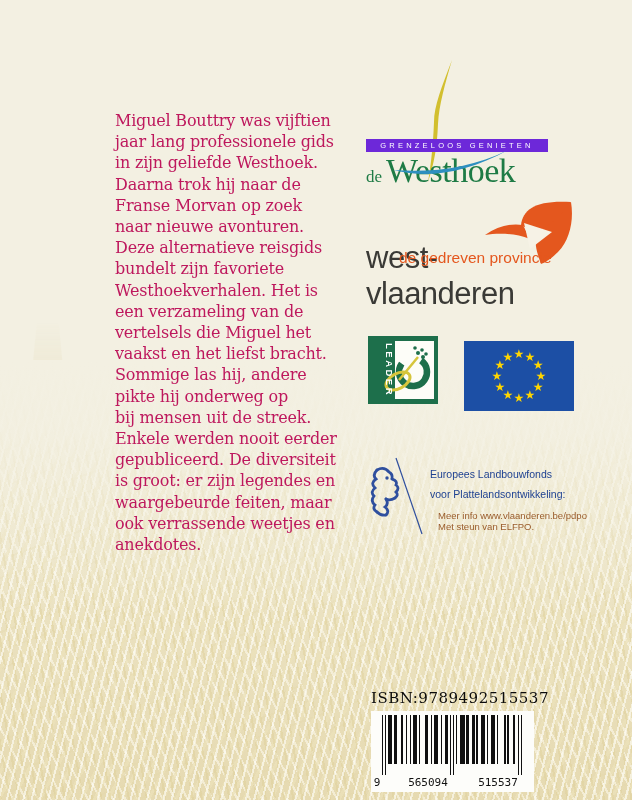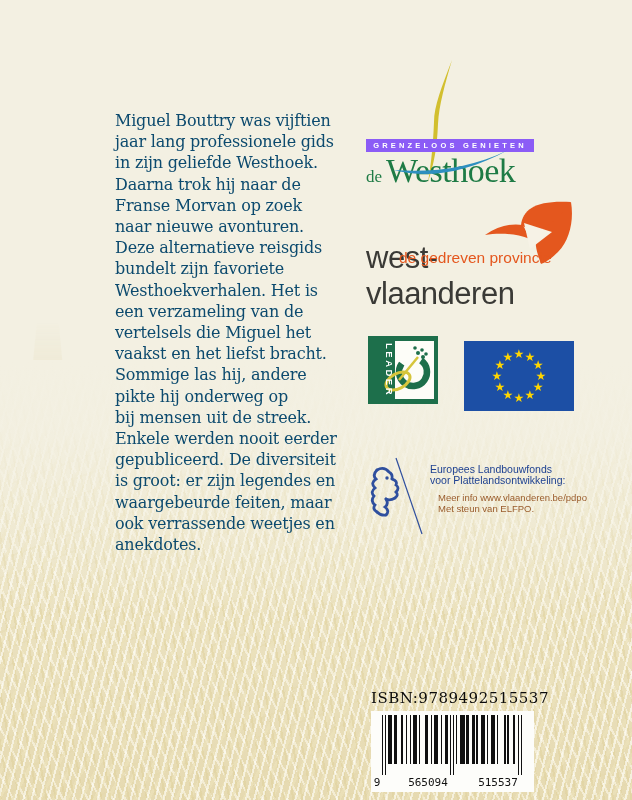--- a/index.html
+++ b/index.html
@@ -17,51 +17,51 @@
       repeating-linear-gradient(118deg,rgba(236,226,186,.7) 0 3px,rgba(236,226,186,0) 3px 12px),
       repeating-linear-gradient(62deg,rgba(250,246,230,.65) 0 2px,rgba(250,246,230,0) 2px 11px),
       repeating-linear-gradient(160deg,rgba(228,216,170,.35) 0 2px,rgba(228,216,170,0) 2px 17px),
       linear-gradient(180deg,#f0ebd3 0%,#ebe2c1 55%,#e6dab1 100%);}
   .straw::after{content:"";position:absolute;inset:0;
     background:linear-gradient(180deg,#f3f0e2 0%,rgba(243,240,226,.92) 16%,rgba(243,240,226,0) 58%);}
 
   
   .body-text{position:absolute;left:115px;top:110px;white-space:pre;
     font-family:"DejaVu Serif",serif;font-size:16px;line-height:21.2px;
-    color:#0c4a6e;letter-spacing:-.2px;}
+    color:#be185d;letter-spacing:-.2px;}
 
   
   .wh{position:absolute;left:366px;top:58px;width:200px;height:130px;}
   .wh-yellow{position:absolute;left:58px;top:2px;z-index:1;}
   .wh-line{position:absolute;left:0;top:94px;z-index:2;display:flex;align-items:baseline;gap:4px;
     font-family:"Liberation Serif",serif;color:#1e7b45;}
   .wh-de{font-size:17px;}
   .wh-name{font-size:34px;letter-spacing:-.5px;}
-  .wh-banner{position:absolute;left:0;top:81px;z-index:3;width:168px;height:13px;background:#8b5cf6;
-    color:#ffffff;font-size:7.5px;font-weight:bold;letter-spacing:3.2px;text-align:center;line-height:13px;}
+  .wh-banner{position:absolute;left:0;top:81px;z-index:3;width:182px;height:13px;background:#6d28d9;
+    color:#ffffff;font-size:7.5px;font-weight:normal;letter-spacing:3.2px;text-align:center;line-height:13px;}
   .wh-blue{position:absolute;left:26px;top:90px;z-index:4;}
 
   
   .wv{position:absolute;left:366px;top:196px;width:210px;height:95px;}
   .wv-flag{position:absolute;left:118px;top:2px;}
   .wv-name{position:absolute;left:0;top:44px;font-size:31px;letter-spacing:-.5px;color:#3a3a36;}
   .wv-tagline{position:absolute;left:33px;top:53px;font-size:15.5px;color:#e4571e;}
 
   
   .leader{position:absolute;left:368px;top:336px;}
   .eu-flag{position:absolute;left:464px;top:341px;width:110px;height:70px;background:#1c4fa5;}
   .eu-star{position:absolute;transform:translate(-50%,-50%);font-size:12px;line-height:1;
     font-family:"DejaVu Sans",sans-serif;}
 
   
   .elfpo{position:absolute;left:366px;top:452px;width:220px;height:110px;}
   .elfpo-lion{position:absolute;left:0;top:4px;}
   .elfpo-text{position:absolute;left:64px;top:12px;}
   .elfpo-text p{margin:0;white-space:pre;}
-  .elfpo-fund,.elfpo-invest{font-size:10.5px;line-height:11px;color:#1e4191;margin-bottom:6px!important;}
+  .elfpo-fund,.elfpo-invest{font-size:10.5px;line-height:20px;color:#1e4191;margin-bottom:6px!important;}
   .elfpo-invest{margin-bottom:7px!important;}
   .elfpo-info{font-size:9.5px;line-height:11px;color:#9a5c2c;padding-left:8px;}
 
   
   .isbn-label{position:absolute;left:371px;top:689px;font-family:"DejaVu Serif",serif;
     font-size:15px;letter-spacing:.5px;color:#0b0b0b;}
   .isbn-box{position:absolute;left:371px;top:711px;width:163px;height:81px;background:#fdfdfa;}
   .isbn-box svg{position:absolute;left:11px;top:4px;}
   .bc-digits{position:absolute;left:0;bottom:3px;width:163px;height:13px;
     font-family:"DejaVu Sans Mono",monospace;font-size:11px;line-height:13px;color:#101010;}

